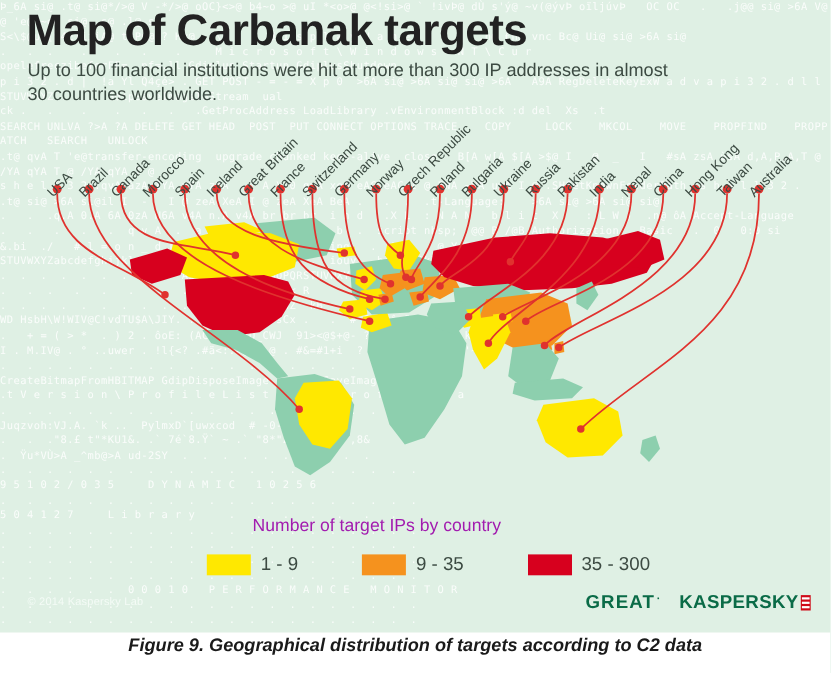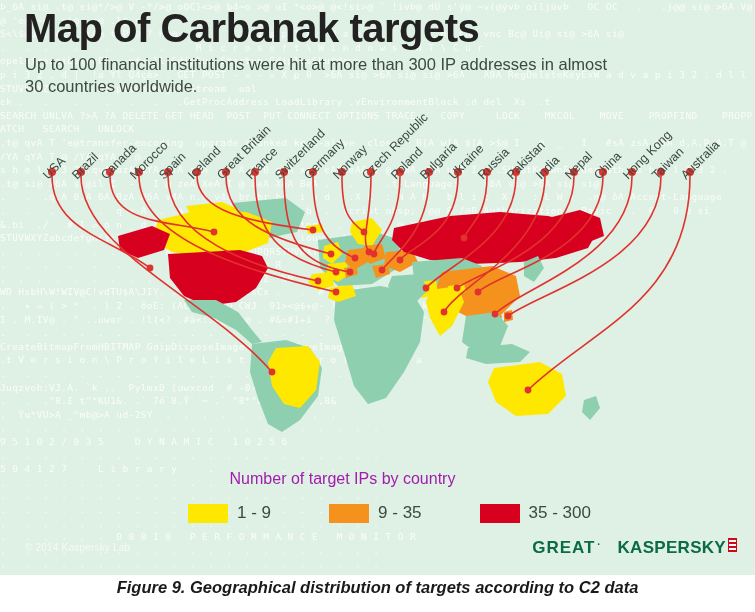--- a/index.html
+++ b/index.html
@@ -83,21 +83,21 @@
   .logo-great{
     font-size:17px;font-weight:bold;color:#0a6b47;
     letter-spacing:1px;position:relative;text-align:right;
   }
   .logo-great .tick{
     position:absolute;right:-6px;top:1px;
     font-size:10px;color:#0a6b47;
   }
   .logo-kaspersky{
     font-size:17px;font-weight:bold;color:#0a6b47;
-    letter-spacing:.3px;display:flex;
+    letter-spacing:.3px;display:flex;align-items:center;
   }
   .logo-kaspersky .kmark{
     display:inline-block;width:9px;height:14px;margin-left:2px;
     background:#cf0a18;position:relative;
   }
   .logo-kaspersky .kmark::after{
     content:"";position:absolute;left:1px;top:2px;width:7px;height:2px;background:#ffffff;
     box-shadow:0 4px 0 #ffffff,0 8px 0 #ffffff;
   }
 

